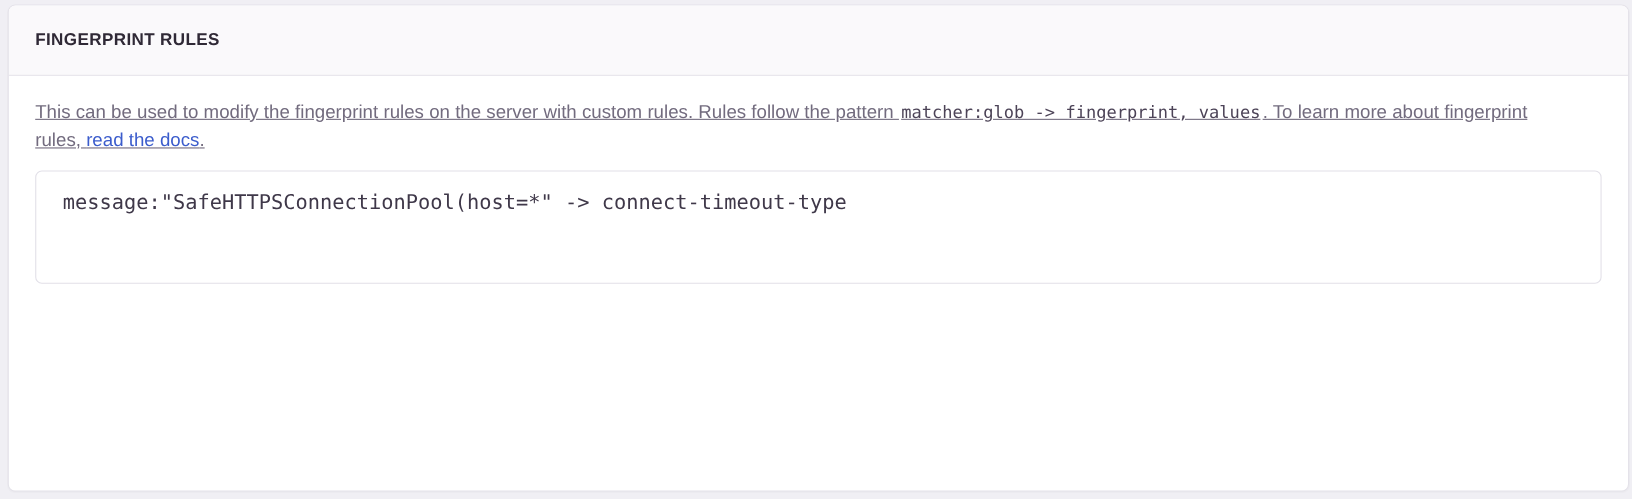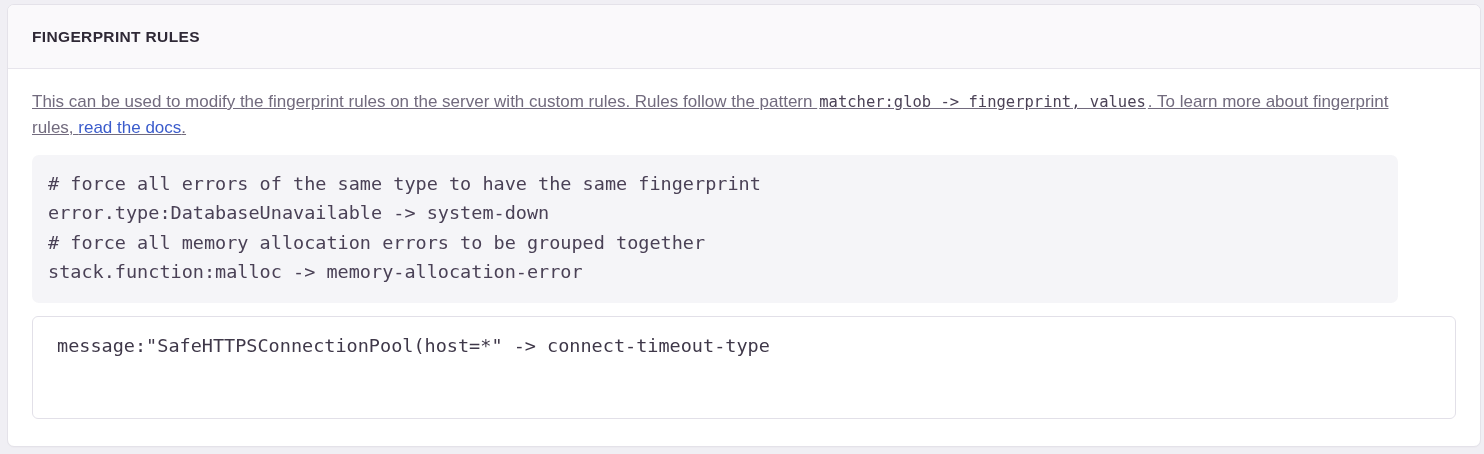--- a/index.html
+++ b/index.html
@@ -120,23 +120,17 @@
 <div class="panel">
 
   <div class="panel-header">
     <div class="panel-title">FINGERPRINT RULES</div>
   </div>
 
   <div class="panel-body">
 
     <p class="description"><span>This can be used to modify the fingerprint rules on the server with custom rules. Rules follow the pattern </span><code class="inline-code">matcher:glob -&gt; fingerprint, values</code><span>. To learn more about fingerprint rules, </span><a class="docs-link" href="#">read the docs</a><span>.</span></p>
 
-    <div class="code-block">
-      <pre># force all errors of the same type to have the same fingerprint
-error.type:DatabaseUnavailable -&gt; system-down
-# force all memory allocation errors to be grouped together
-stack.function:malloc -&gt; memory-allocation-error</pre>
-    </div>
 
     <textarea class="rules-textarea" spellcheck="false" placeholder="" style="">message:"SafeHTTPSConnectionPool(host=*" -&gt; connect-timeout-type</textarea>
 
   </div>
 </div>
 
 </body></html>

